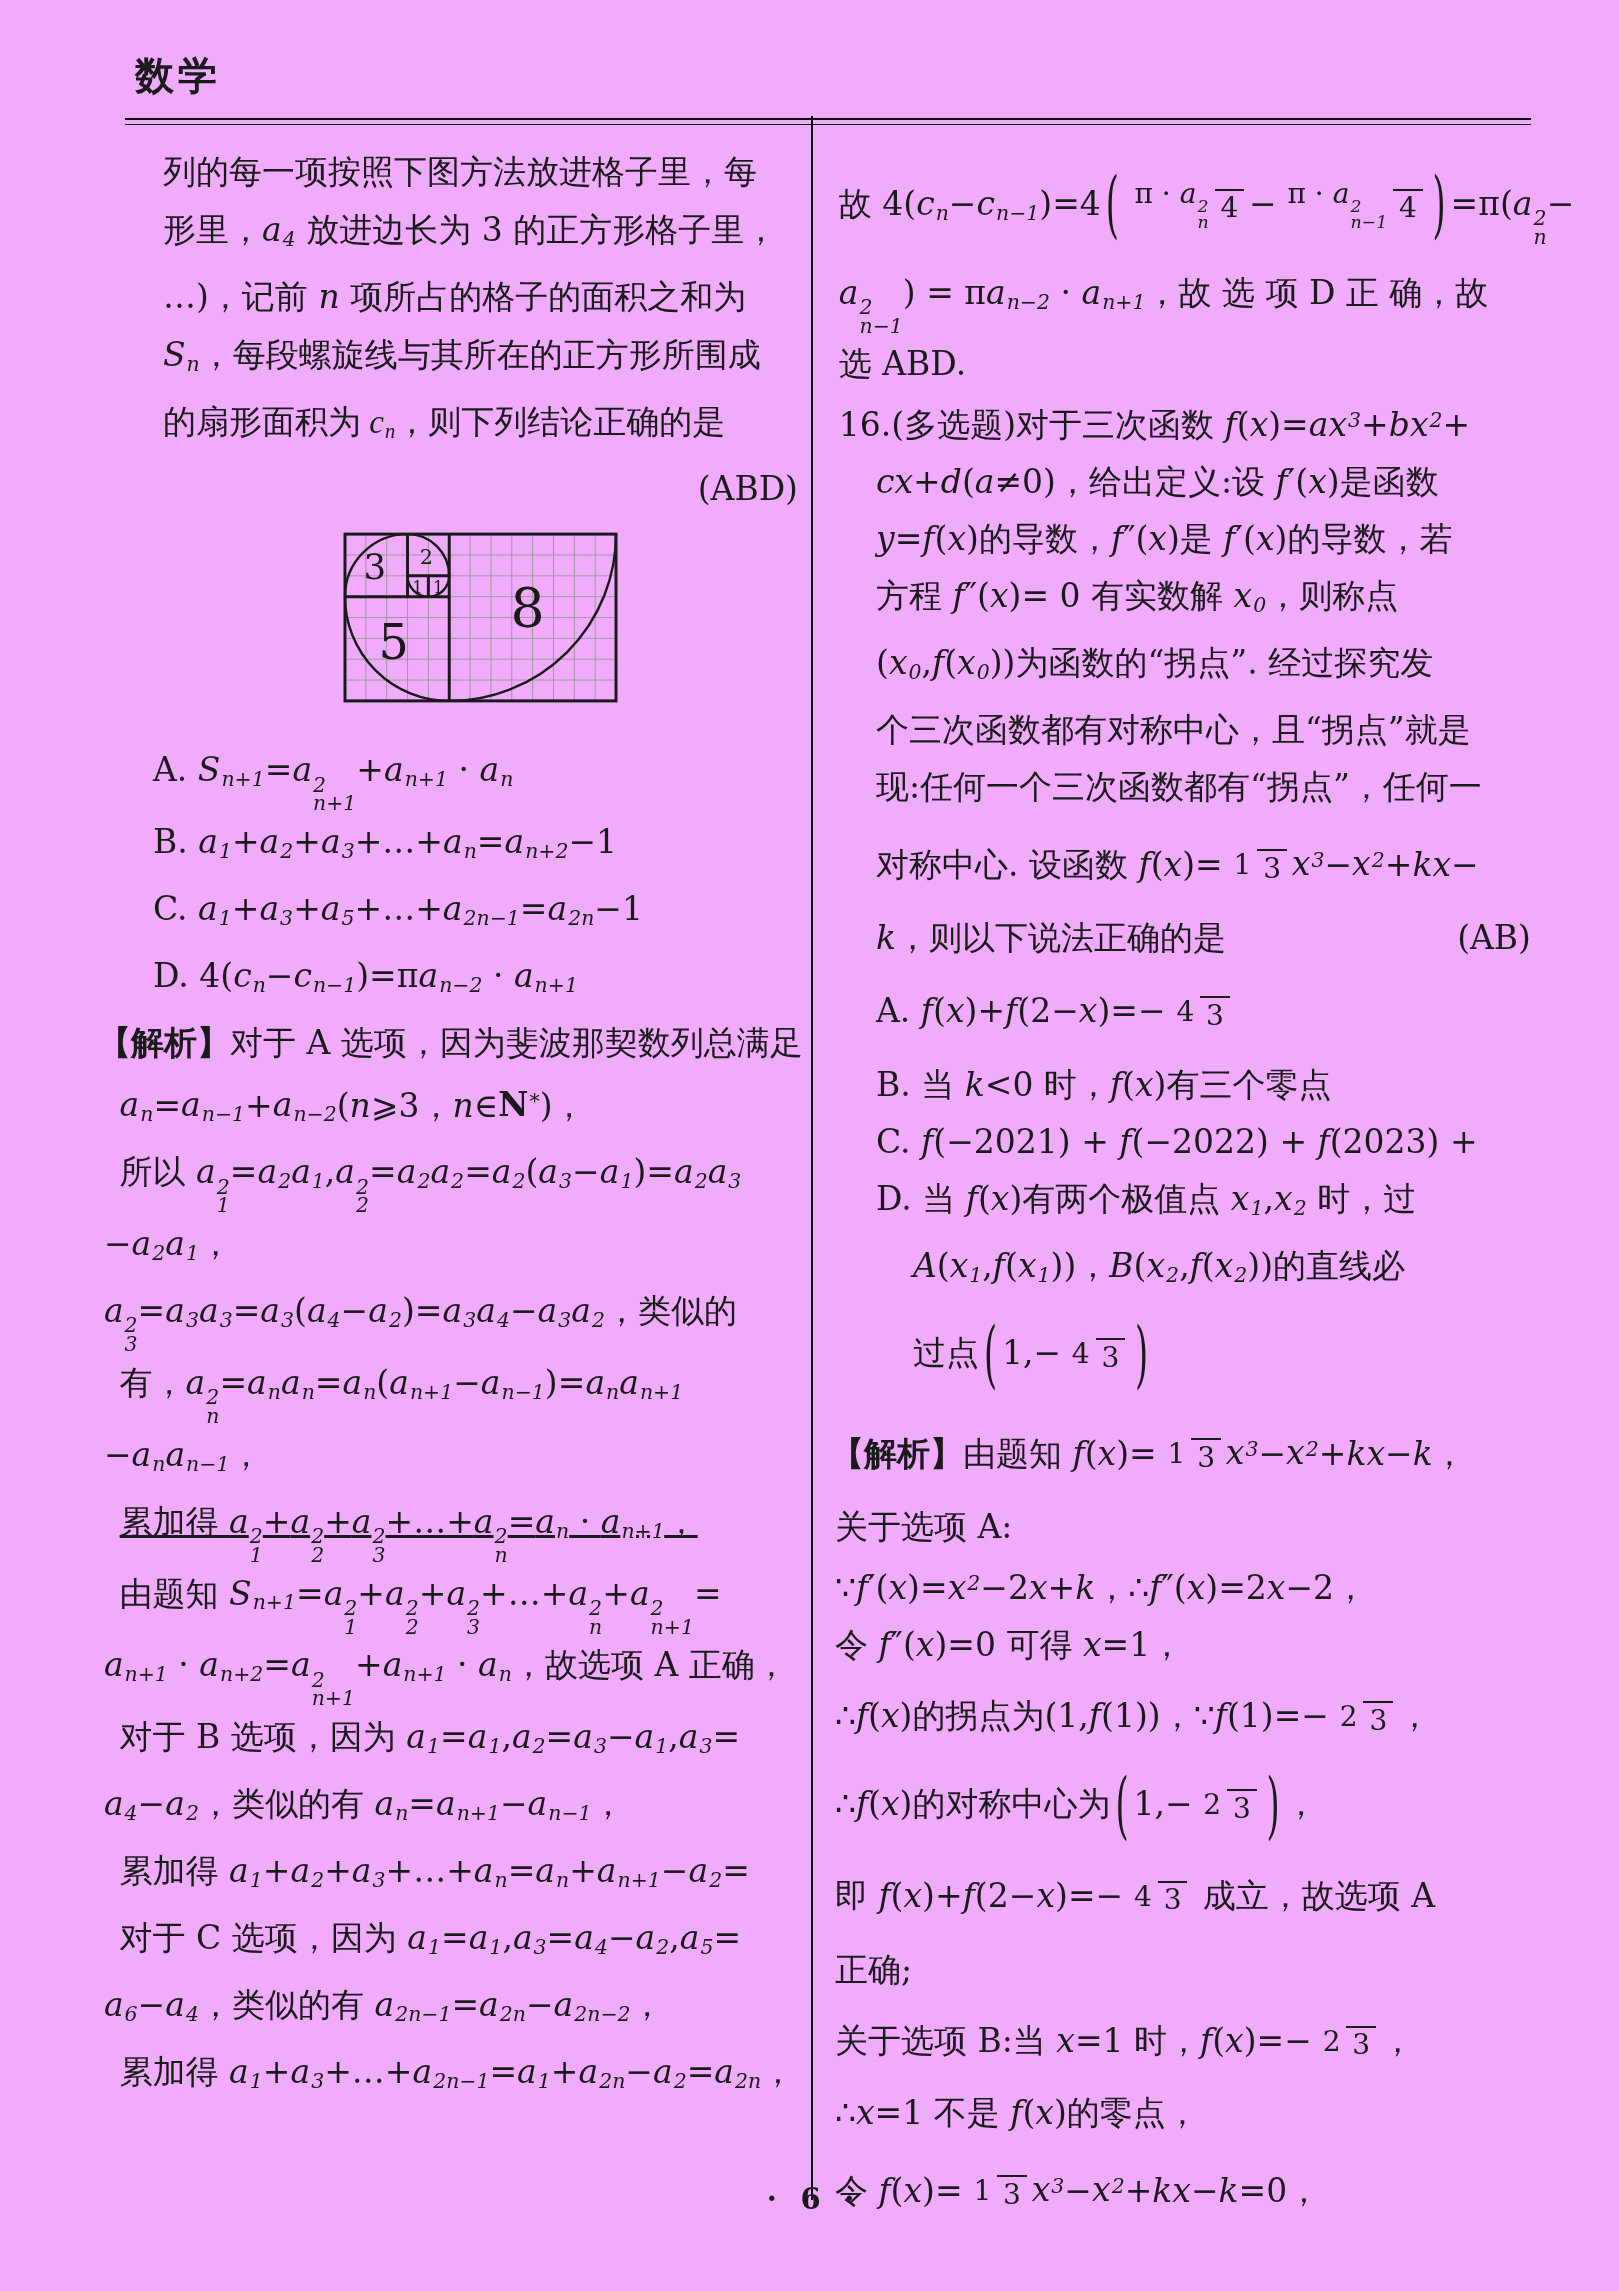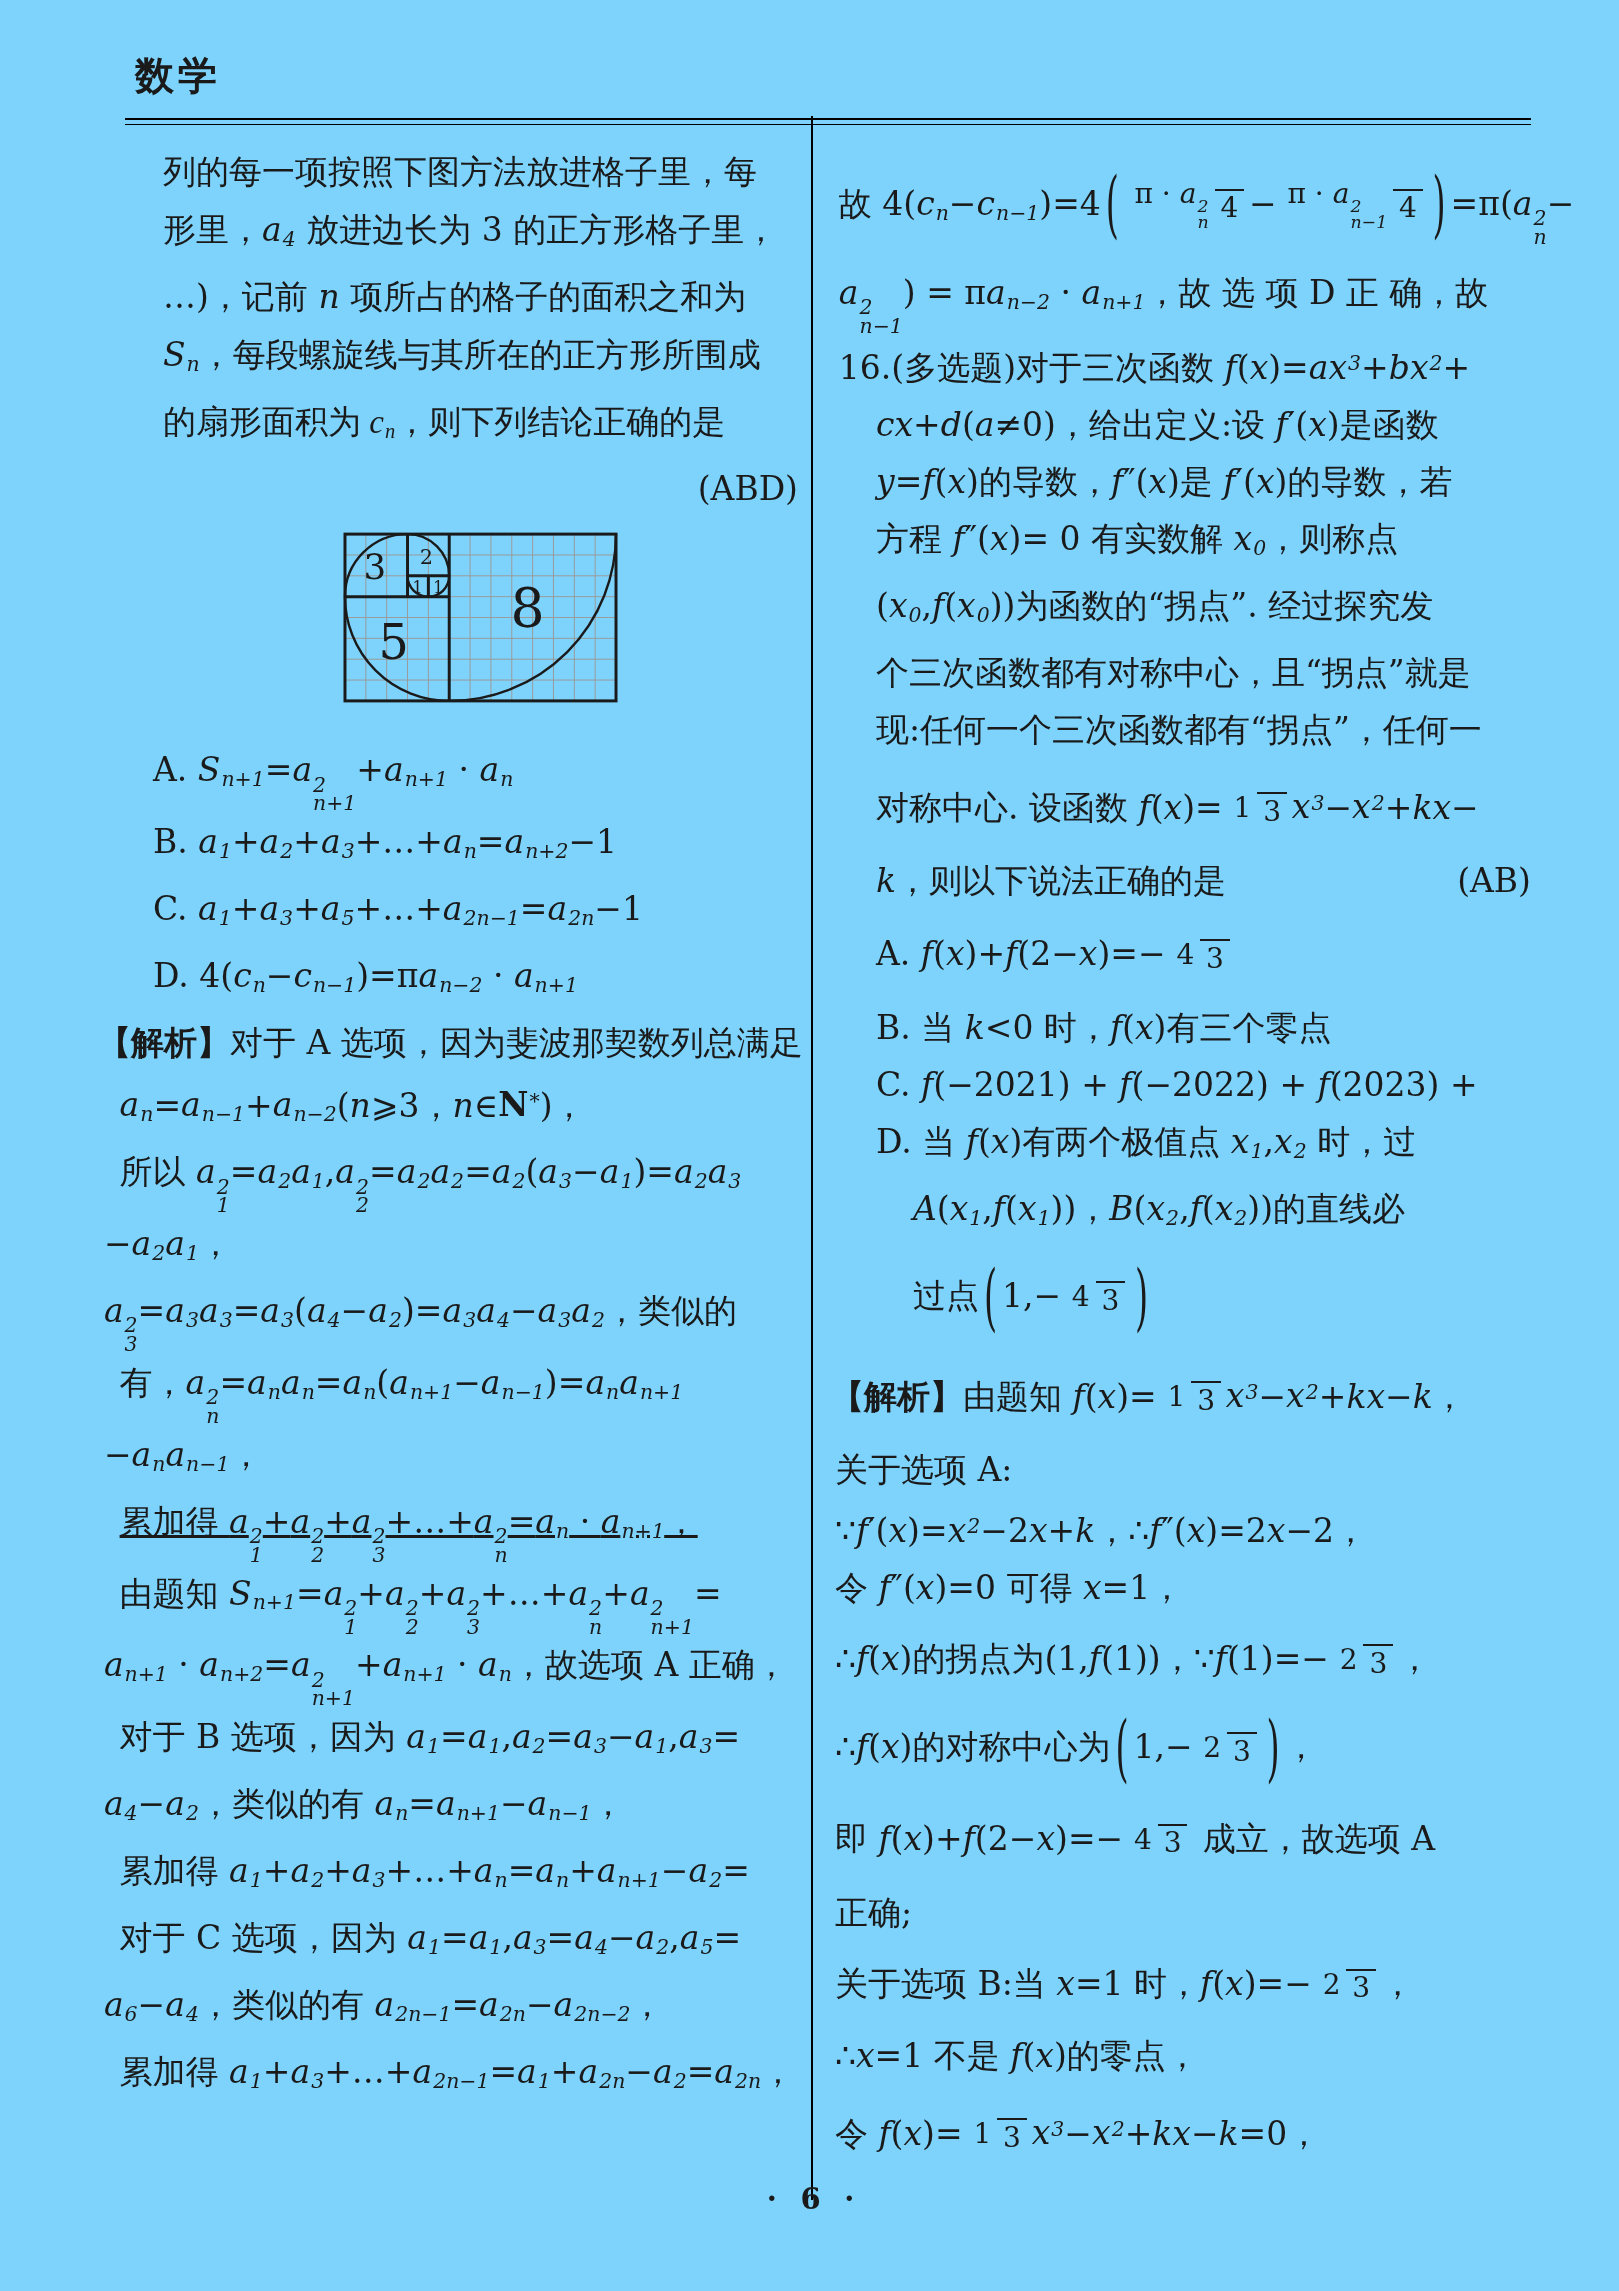--- a/index.html
+++ b/index.html
@@ -1,16 +1,16 @@
 <!DOCTYPE html>
 <html><head>
 <meta charset="utf-8">
 <style>
   html,body{margin:0;padding:0;background:#e8e8e8;}
-  .page{position:relative;width:1619px;height:2292px;background:#7dd3fc;margin:0 auto;
+  .page{position:relative;width:1619px;height:2292px;background:#f0abfc;margin:0 auto;
         font-family:"DejaVu Serif","DejaVu Sans",serif;color:#1a1a1a;overflow:hidden;}
   .hdr-title{position:absolute;left:135px;top:49px;font-size:39px;font-weight:600;letter-spacing:3.9px;}
   .hdr-rule{position:absolute;left:125px;top:118px;width:1406px;height:3.9px;
             border-top:2.9px solid #000;border-bottom:1px solid #000;}
   .col-divider{position:absolute;left:811px;top:116px;width:2px;height:2084px;background:#000;}
   .col{position:absolute;top:139px;width:700px;font-size:33px;}
   .col-left{left:98px;padding-top:3.9px;}
   .col-right{left:831px;padding-top:13.7px;}
   .ln{display:block;min-height:57px;line-height:57px;white-space:pre;}
   .col-left .ln{min-height:58px;line-height:58px;}
@@ -157,20 +157,21 @@
                 <span class="ssp">2</span>
                 <span class="ssb">n−1</span>
               </span></span></span><span class="den"><span class="t">4</span></span></span><span class="bigp">)</span><span class="t">=π(</span><span class="grp"><span class="it">a</span><span class="ss">
             <span class="ssp">2</span>
             <span class="ssb">n</span>
           </span></span><span class="t">−</span></div>
       <div class="ln" style="padding-left: 7.8px;"><span class="grp"><span class="it">a</span><span class="ss">
             <span class="ssp">2</span>
             <span class="ssb">n−1</span>
           </span></span><span class="t">) = π</span><span class="grp"><span class="it">a</span><span class="sb">n−2</span></span><span class="t"> · </span><span class="grp"><span class="it">a</span><span class="sb">n+1</span></span><span class="t">，故 选 项 D 正 确，故</span></div>
+      <div class="ln" style="padding-left: 7.8px;"><span class="t">选 ABD.</span></div>
       <div class="ln" style="padding-left: 7.8px;"><span class="t">16.(多选题)对于三次函数 </span><span class="it">f</span><span class="t">(</span><span class="it">x</span><span class="t">)=</span><span class="it">a</span><span class="grp"><span class="it">x</span><span class="sp2">3</span></span><span class="t">+</span><span class="it">b</span><span class="grp"><span class="it">x</span><span class="sp2">2</span></span><span class="t">+</span></div>
       <div class="ln" style="padding-left: 45px;"><span class="it">c</span><span class="it">x</span><span class="t">+</span><span class="it">d</span><span class="t">(</span><span class="it">a</span><span class="t">≠0)，给出定义:设 </span><span class="it">f</span><span class="t">′(</span><span class="it">x</span><span class="t">)是函数</span></div>
       <div class="ln" style="padding-left: 45px;"><span class="it">y</span><span class="t">=</span><span class="it">f</span><span class="t">(</span><span class="it">x</span><span class="t">)的导数，</span><span class="it">f</span><span class="t">″(</span><span class="it">x</span><span class="t">)是 </span><span class="it">f</span><span class="t">′(</span><span class="it">x</span><span class="t">)的导数，若</span></div>
       <div class="ln" style="padding-left: 45px;"><span class="t">方程 </span><span class="it">f</span><span class="t">″(</span><span class="it">x</span><span class="t">)= 0 有实数解 </span><span class="grp"><span class="it">x</span><span class="sb">0</span></span><span class="t">，则称点</span></div>
       <div class="ln" style="padding-left: 45px;"><span class="t">(</span><span class="grp"><span class="it">x</span><span class="sb">0</span></span><span class="t">,</span><span class="it">f</span><span class="t">(</span><span class="grp"><span class="it">x</span><span class="sb">0</span></span><span class="t">))为函数的“拐点”. 经过探究发</span></div>
       <div class="ln" style="padding-left: 45px;"><span class="t">个三次函数都有对称中心，且“拐点”就是</span></div>
       <div class="ln" style="padding-left: 45px;"><span class="t">现:任何一个三次函数都有“拐点”，任何一</span></div>
       <div class="ln" style="padding-left: 45px; min-height: 90px; line-height: 90px;"><span class="t">对称中心. 设函数 </span><span class="it">f</span><span class="t">(</span><span class="it">x</span><span class="t">)=</span><span class="frac"><span class="num"><span class="t">1</span></span><span class="den"><span class="t">3</span></span></span><span class="grp"><span class="it">x</span><span class="sp2">3</span></span><span class="t">−</span><span class="grp"><span class="it">x</span><span class="sp2">2</span></span><span class="t">+</span><span class="it">k</span><span class="it">x</span><span class="t">−</span></div>
       <div class="ln" style="padding-left: 45px;"><span class="lnr">(AB)</span><span class="it">k</span><span class="t">，则以下说法正确的是</span></div>
       <div class="ln" style="padding-left: 45px; min-height: 90px; line-height: 90px;"><span class="t">A. </span><span class="it">f</span><span class="t">(</span><span class="it">x</span><span class="t">)+</span><span class="it">f</span><span class="t">(2−</span><span class="it">x</span><span class="t">)=−</span><span class="frac"><span class="num"><span class="t">4</span></span><span class="den"><span class="t">3</span></span></span></div>

